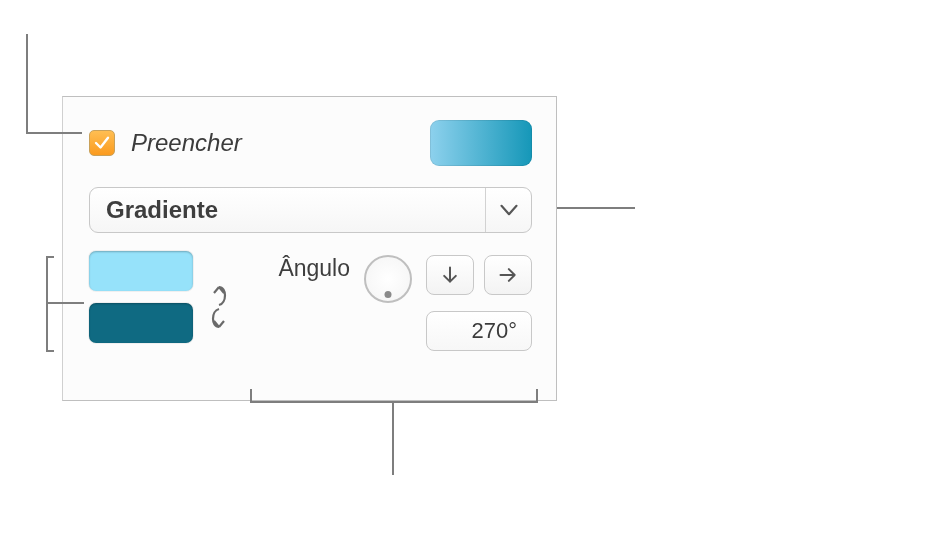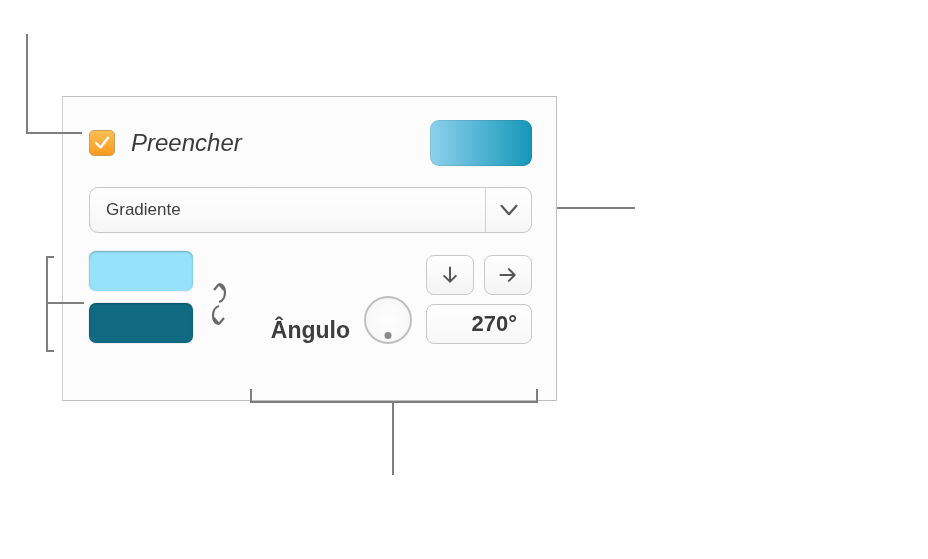--- a/index.html
+++ b/index.html
@@ -64,22 +64,23 @@
       background: linear-gradient(#ffffff,#f6f6f6);
       display: flex;
       align-items: stretch;
       overflow: hidden;
     }
     .dropdown-label {
       flex: 1;
       padding: 0 16px;
       display: flex;
       align-items: center;
-      font-size: 17px;
+      font-size: 24px;
       color: #3e3e3e;
+      font-weight: bold;
     }
     .dropdown-btn {
       width: 46px;
       border-left: 1px solid #d2d2d2;
       display: flex;
       align-items: center;
       justify-content: center;
     }
     .dropdown-btn svg { width: 20px; height: 14px; }
 
@@ -108,25 +109,24 @@
       align-items: center;
       justify-content: center;
       margin-left: 2px;
       margin-top: 12px;
     }
     .swap-btn svg { width: 24px; height: 52px; stroke:#6a6a6a; stroke-width:2.2; fill:none; }
 
     .angle-group {
       flex: 1;
       display: flex;
-      align-items: flex-end;
+      align-items: flex-start;
       justify-content: flex-end;
       gap: 14px;
       margin-top: 4px;
-      font-weight: bold;
     }
     .angle-label {
       font-size: 23px;
       color: #3e3e3e;
     }
     .angle-dial {
       width: 48px;
       height: 48px;
       border-radius: 50%;
       border: 2px solid #bfbfbf;
@@ -140,21 +140,21 @@
       background: #8a8a8a;
       border-radius: 50%;
       left: 50%;
       bottom: 3px;
       transform: translateX(-50%);
     }
 
     .right-col {
       display: flex;
       flex-direction: column;
-      gap: 9px;
+      gap: 16px;
       align-items: flex-end;
     }
     .dir-buttons {
       display: flex;
       gap: 10px;
     }
     .icon-btn {
       width: 48px;
       height: 40px;
       border: 1px solid #c8c8c8;

